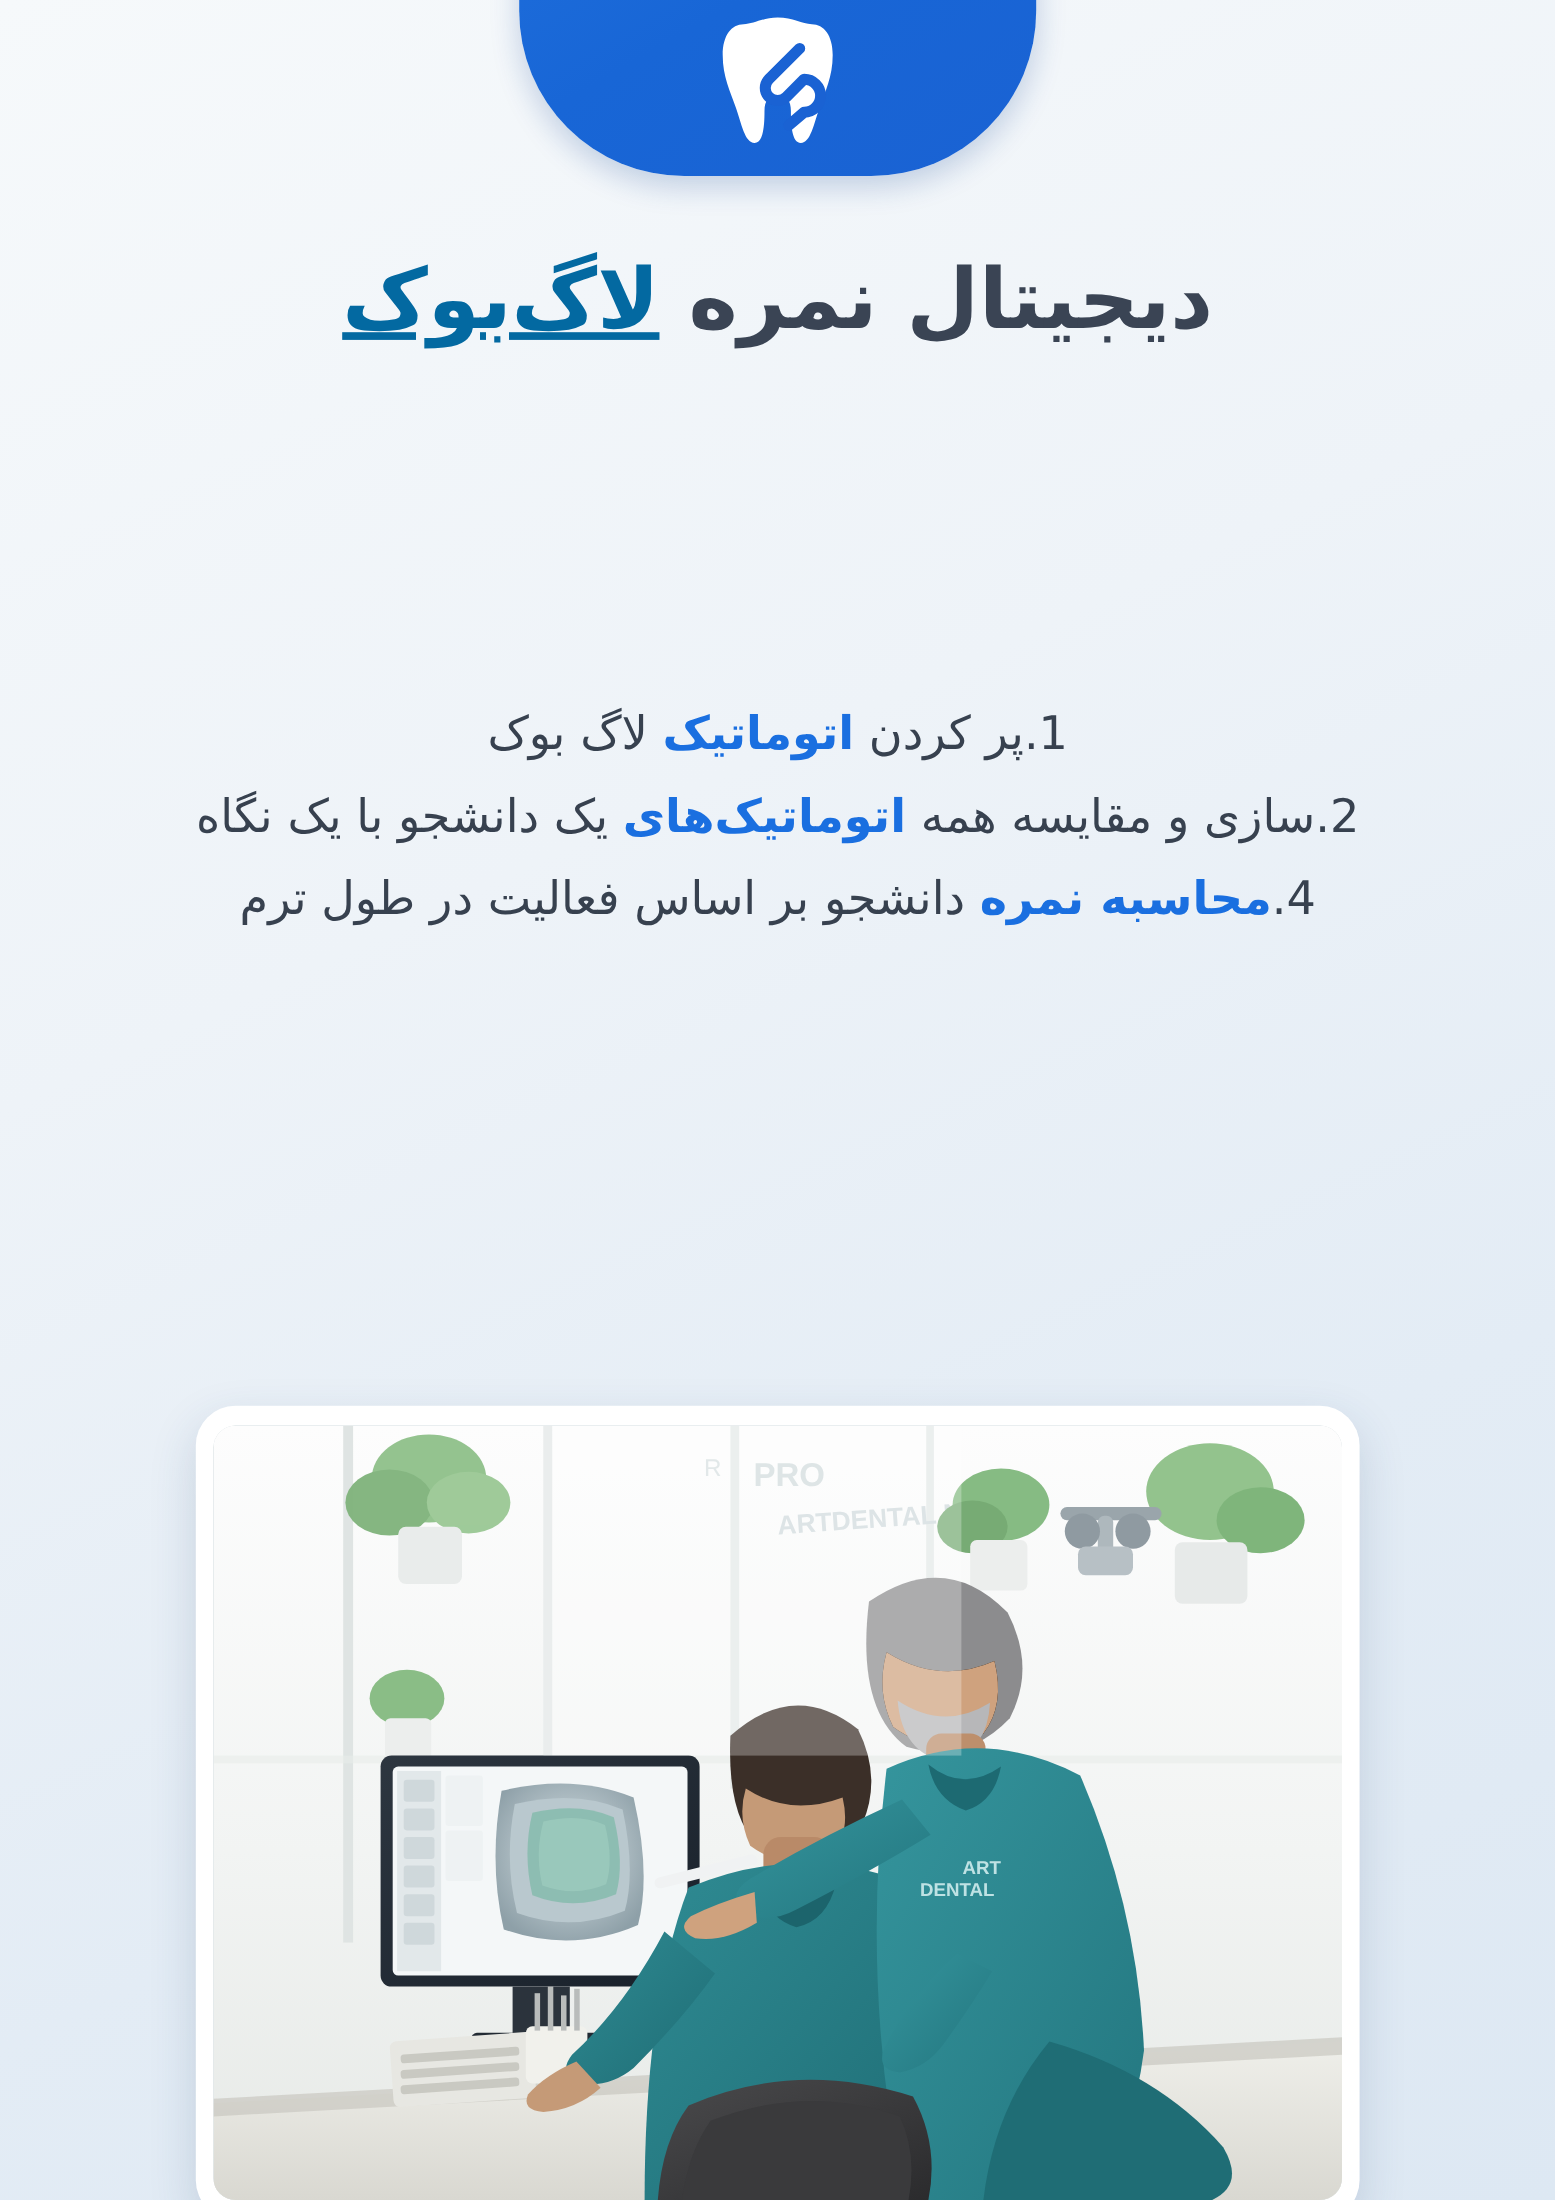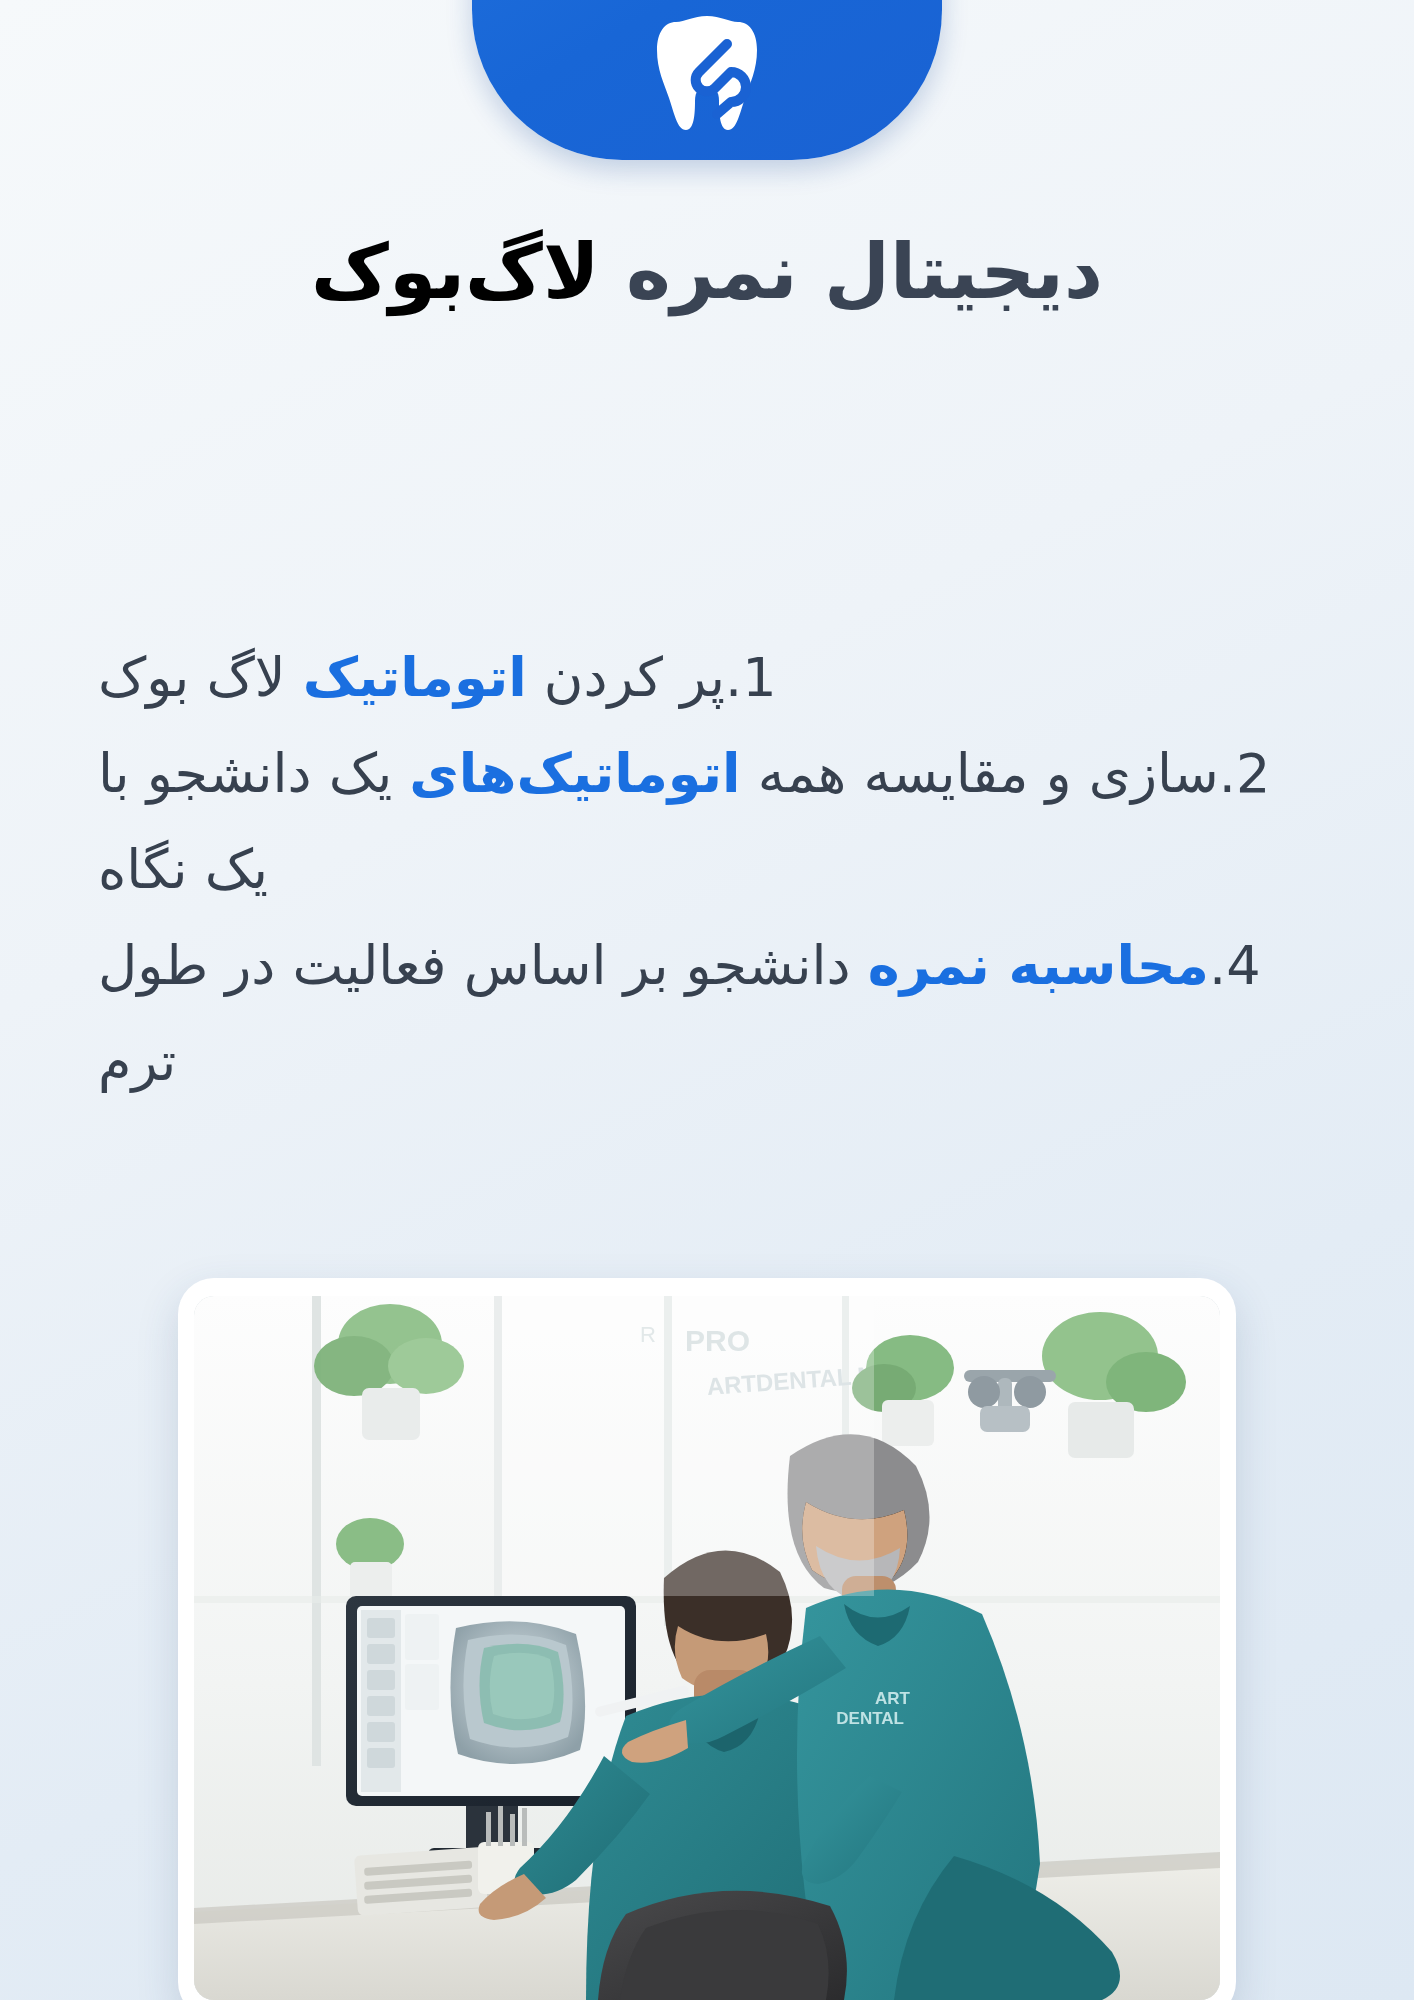--- a/index.html
+++ b/index.html
@@ -43,30 +43,30 @@
     top: 218px;
     left: 0; right: 0;
     text-align: center;
     padding: 0 120px;
     font-size: 76px;
     font-weight: 700;
     line-height: 1.42;
     color: #3a4454;
     letter-spacing: 0;
   }
-  .hl-accent { color: #000000; }
+  .hl-accent { color: #0369a1; text-decoration: underline; }
 
   
   .points {
     position: absolute;
     top: 630px;
     left: 0; right: 0;
     padding: 0 98px;
-    text-align: left;
-    font-size: 54px;
+    text-align: center;
+    font-size: 42px;
     line-height: 1.78;
     color: #37414f;
     font-weight: 400;
   }
   .point-line { display: block; }
   .pt-accent { color: #1a6fe0; font-weight: 700; }
   .pt-num { color: #37414f; }
 
   
   .device {

